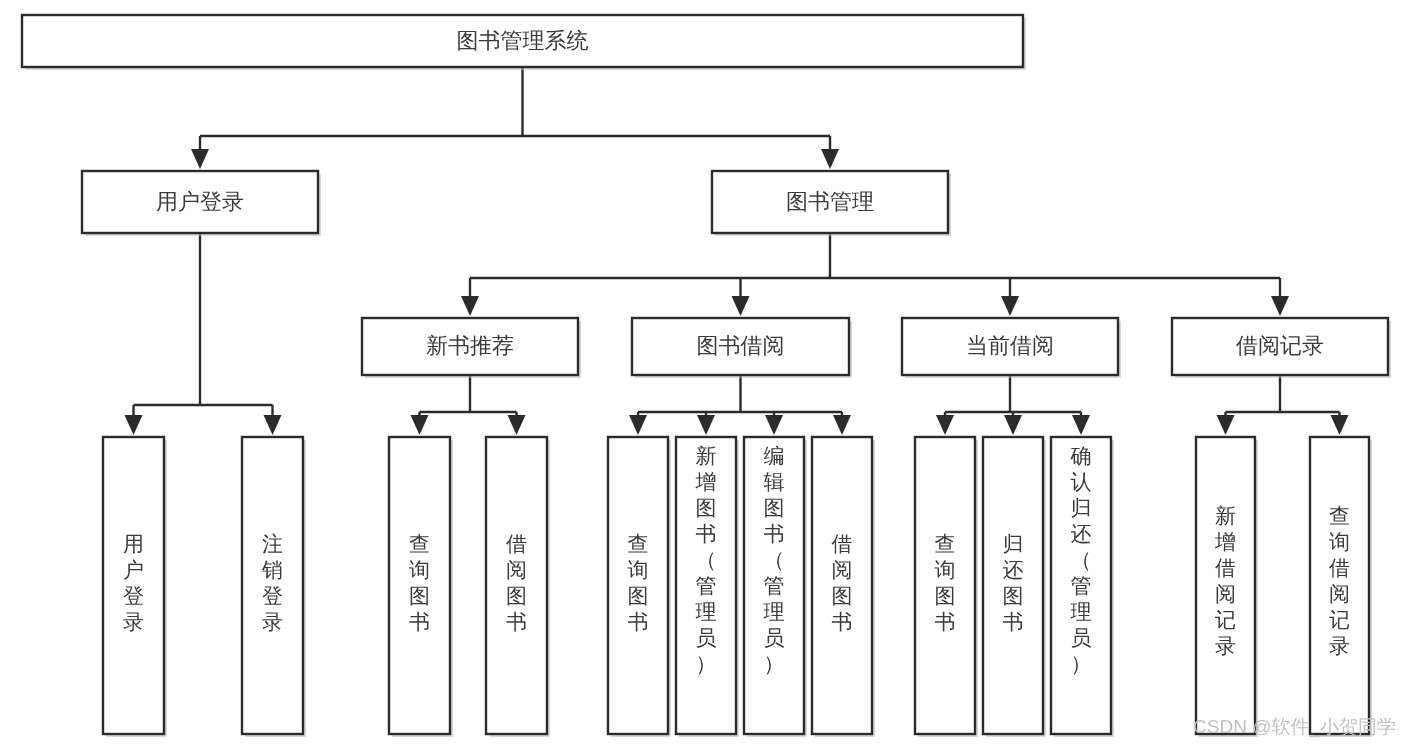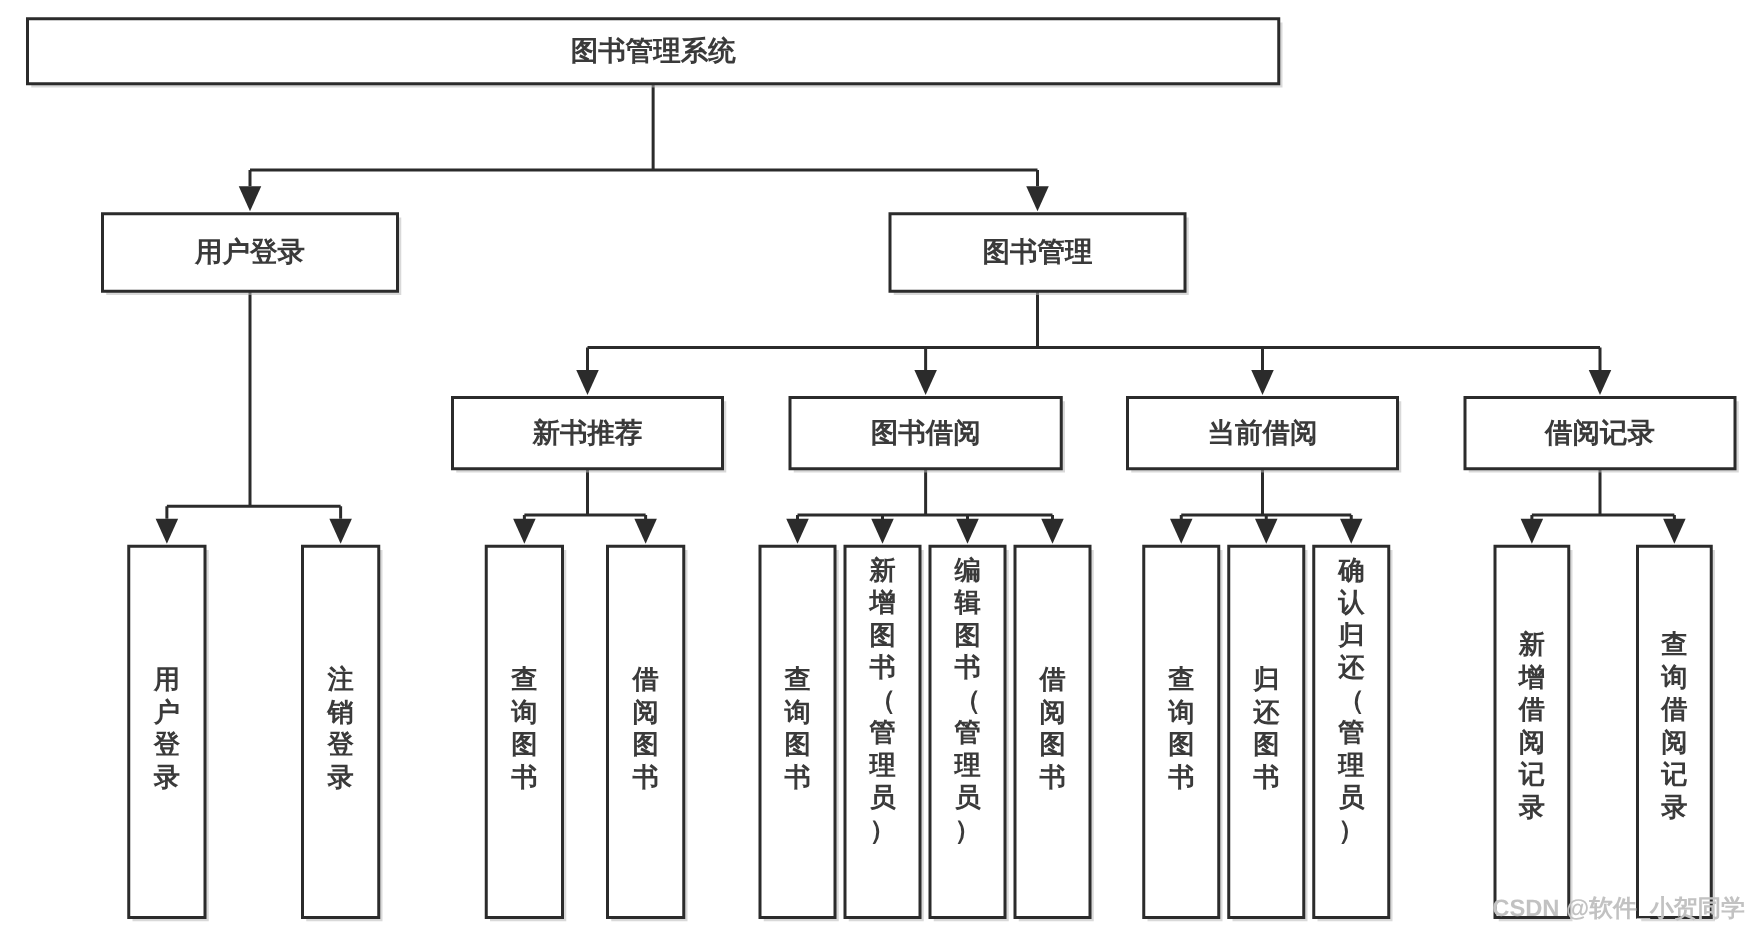--- a/index.html
+++ b/index.html
@@ -11,21 +11,20 @@
     width: 1405px;
     height: 747px;
     font-family: "Liberation Sans", "DejaVu Sans", sans-serif;
     overflow: hidden;
   }
   #diagram-root {
     position: relative;
     width: 1259px;
     height: 747px;
     background: #ffffff;
-    font-weight: bold;
   }
   svg.diagram-svg {
     position: absolute;
     left: 0;
     top: 0;
     width: 1405px;
     height: 747px;
   }
   .node-box {
     fill: #ffffff;

